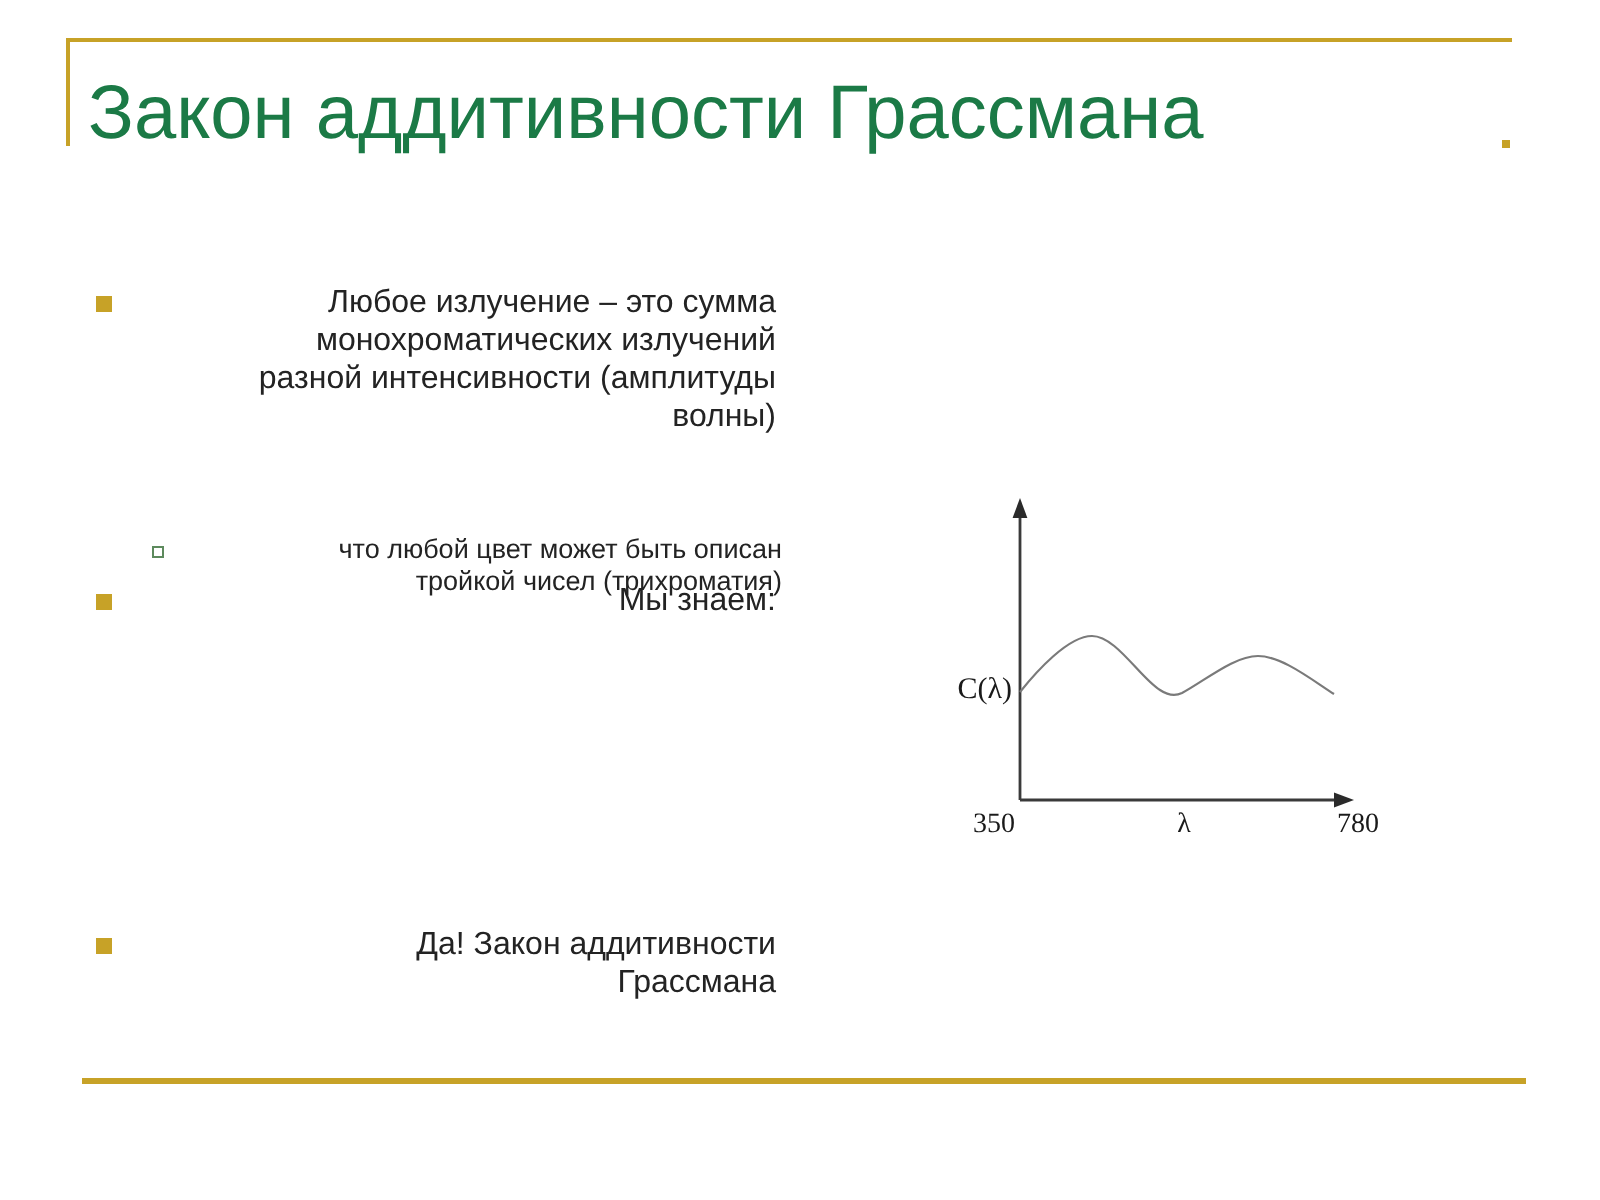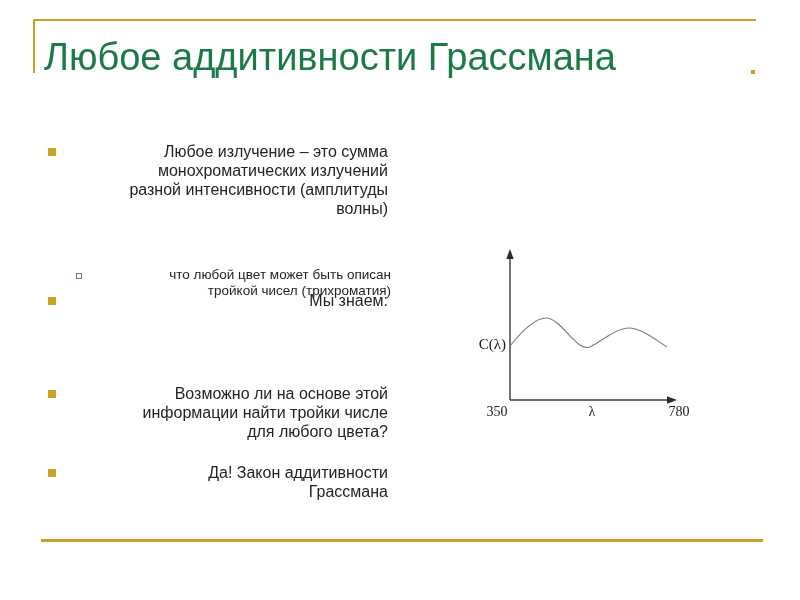--- a/index.html
+++ b/index.html
@@ -79,21 +79,21 @@
   .chart .ylab { font-size: 15px; }
   .chart .tick { font-size: 14px; }
 </style>
 </head>
 <body>
 
 <div class="slide">
 
   <div class="frame-top"></div>
   <div class="frame-left"></div>
-  <h1 class="title">Любое аддитивности Грассмана</h1>
+  <h1 class="title">Закон аддитивности Грассмана</h1>
   <div class="gold-dot"></div>
 
   <div class="bullet level1 b1">
     <span class="marker sq1"></span>
     <div class="btext">Любое излучение – это сумма
 монохроматических излучений
 разной интенсивности (амплитуды
 волны)</div>
   </div>
 
@@ -102,26 +102,20 @@
     <div class="btext">Мы знаем:</div>
   </div>
 
   <div class="bullet level2 s1">
     <span class="marker sq2"></span>
     <div class="btext">что любой цвет может быть описан
 тройкой чисел (трихроматия)</div>
   </div>
 
 
-  <div class="bullet level1 b3">
-    <span class="marker sq1"></span>
-    <div class="btext">Возможно ли на основе этой
-информации найти тройки числе
-для любого цвета?</div>
-  </div>
 
   <div class="bullet level1 b4">
     <span class="marker sq1"></span>
     <div class="btext">Да! Закон аддитивности
 Грассмана</div>
   </div>
 
   <svg class="chart" viewBox="0 0 230 180" xmlns="http://www.w3.org/2000/svg">
 
     <line x1="40" y1="155" x2="40" y2="12" stroke="#3a3a3a" stroke-width="1.4"></line>

